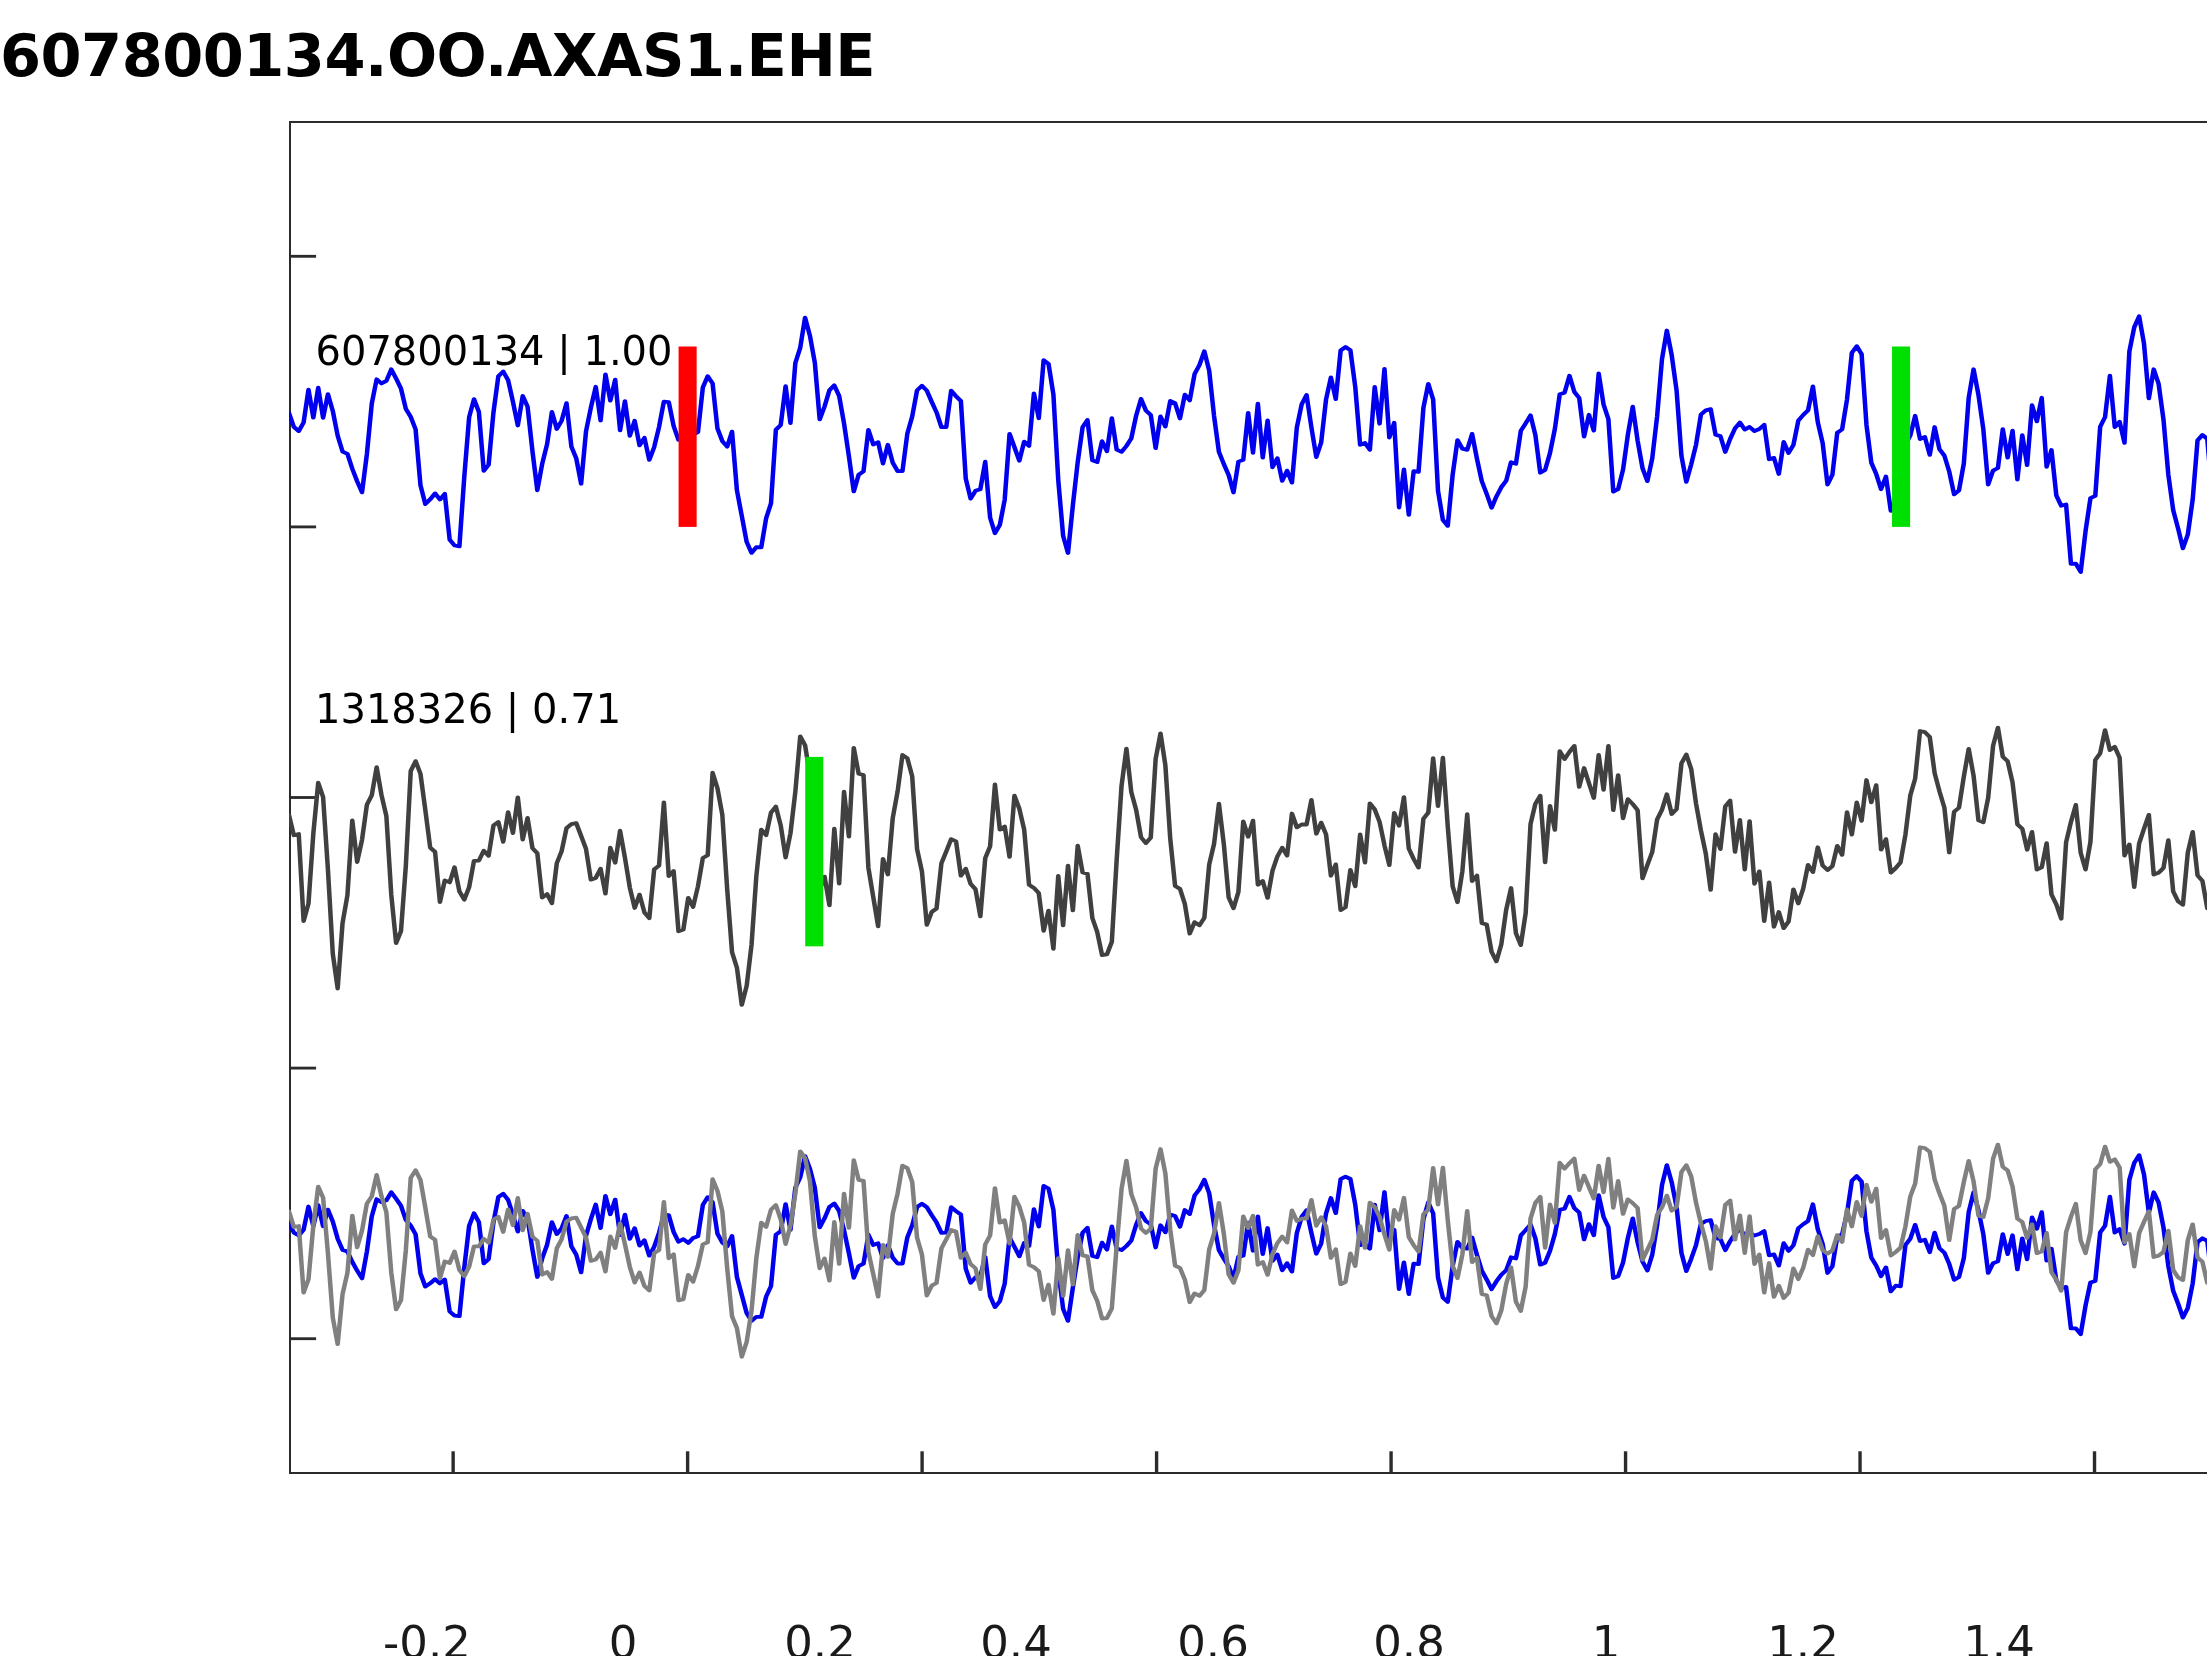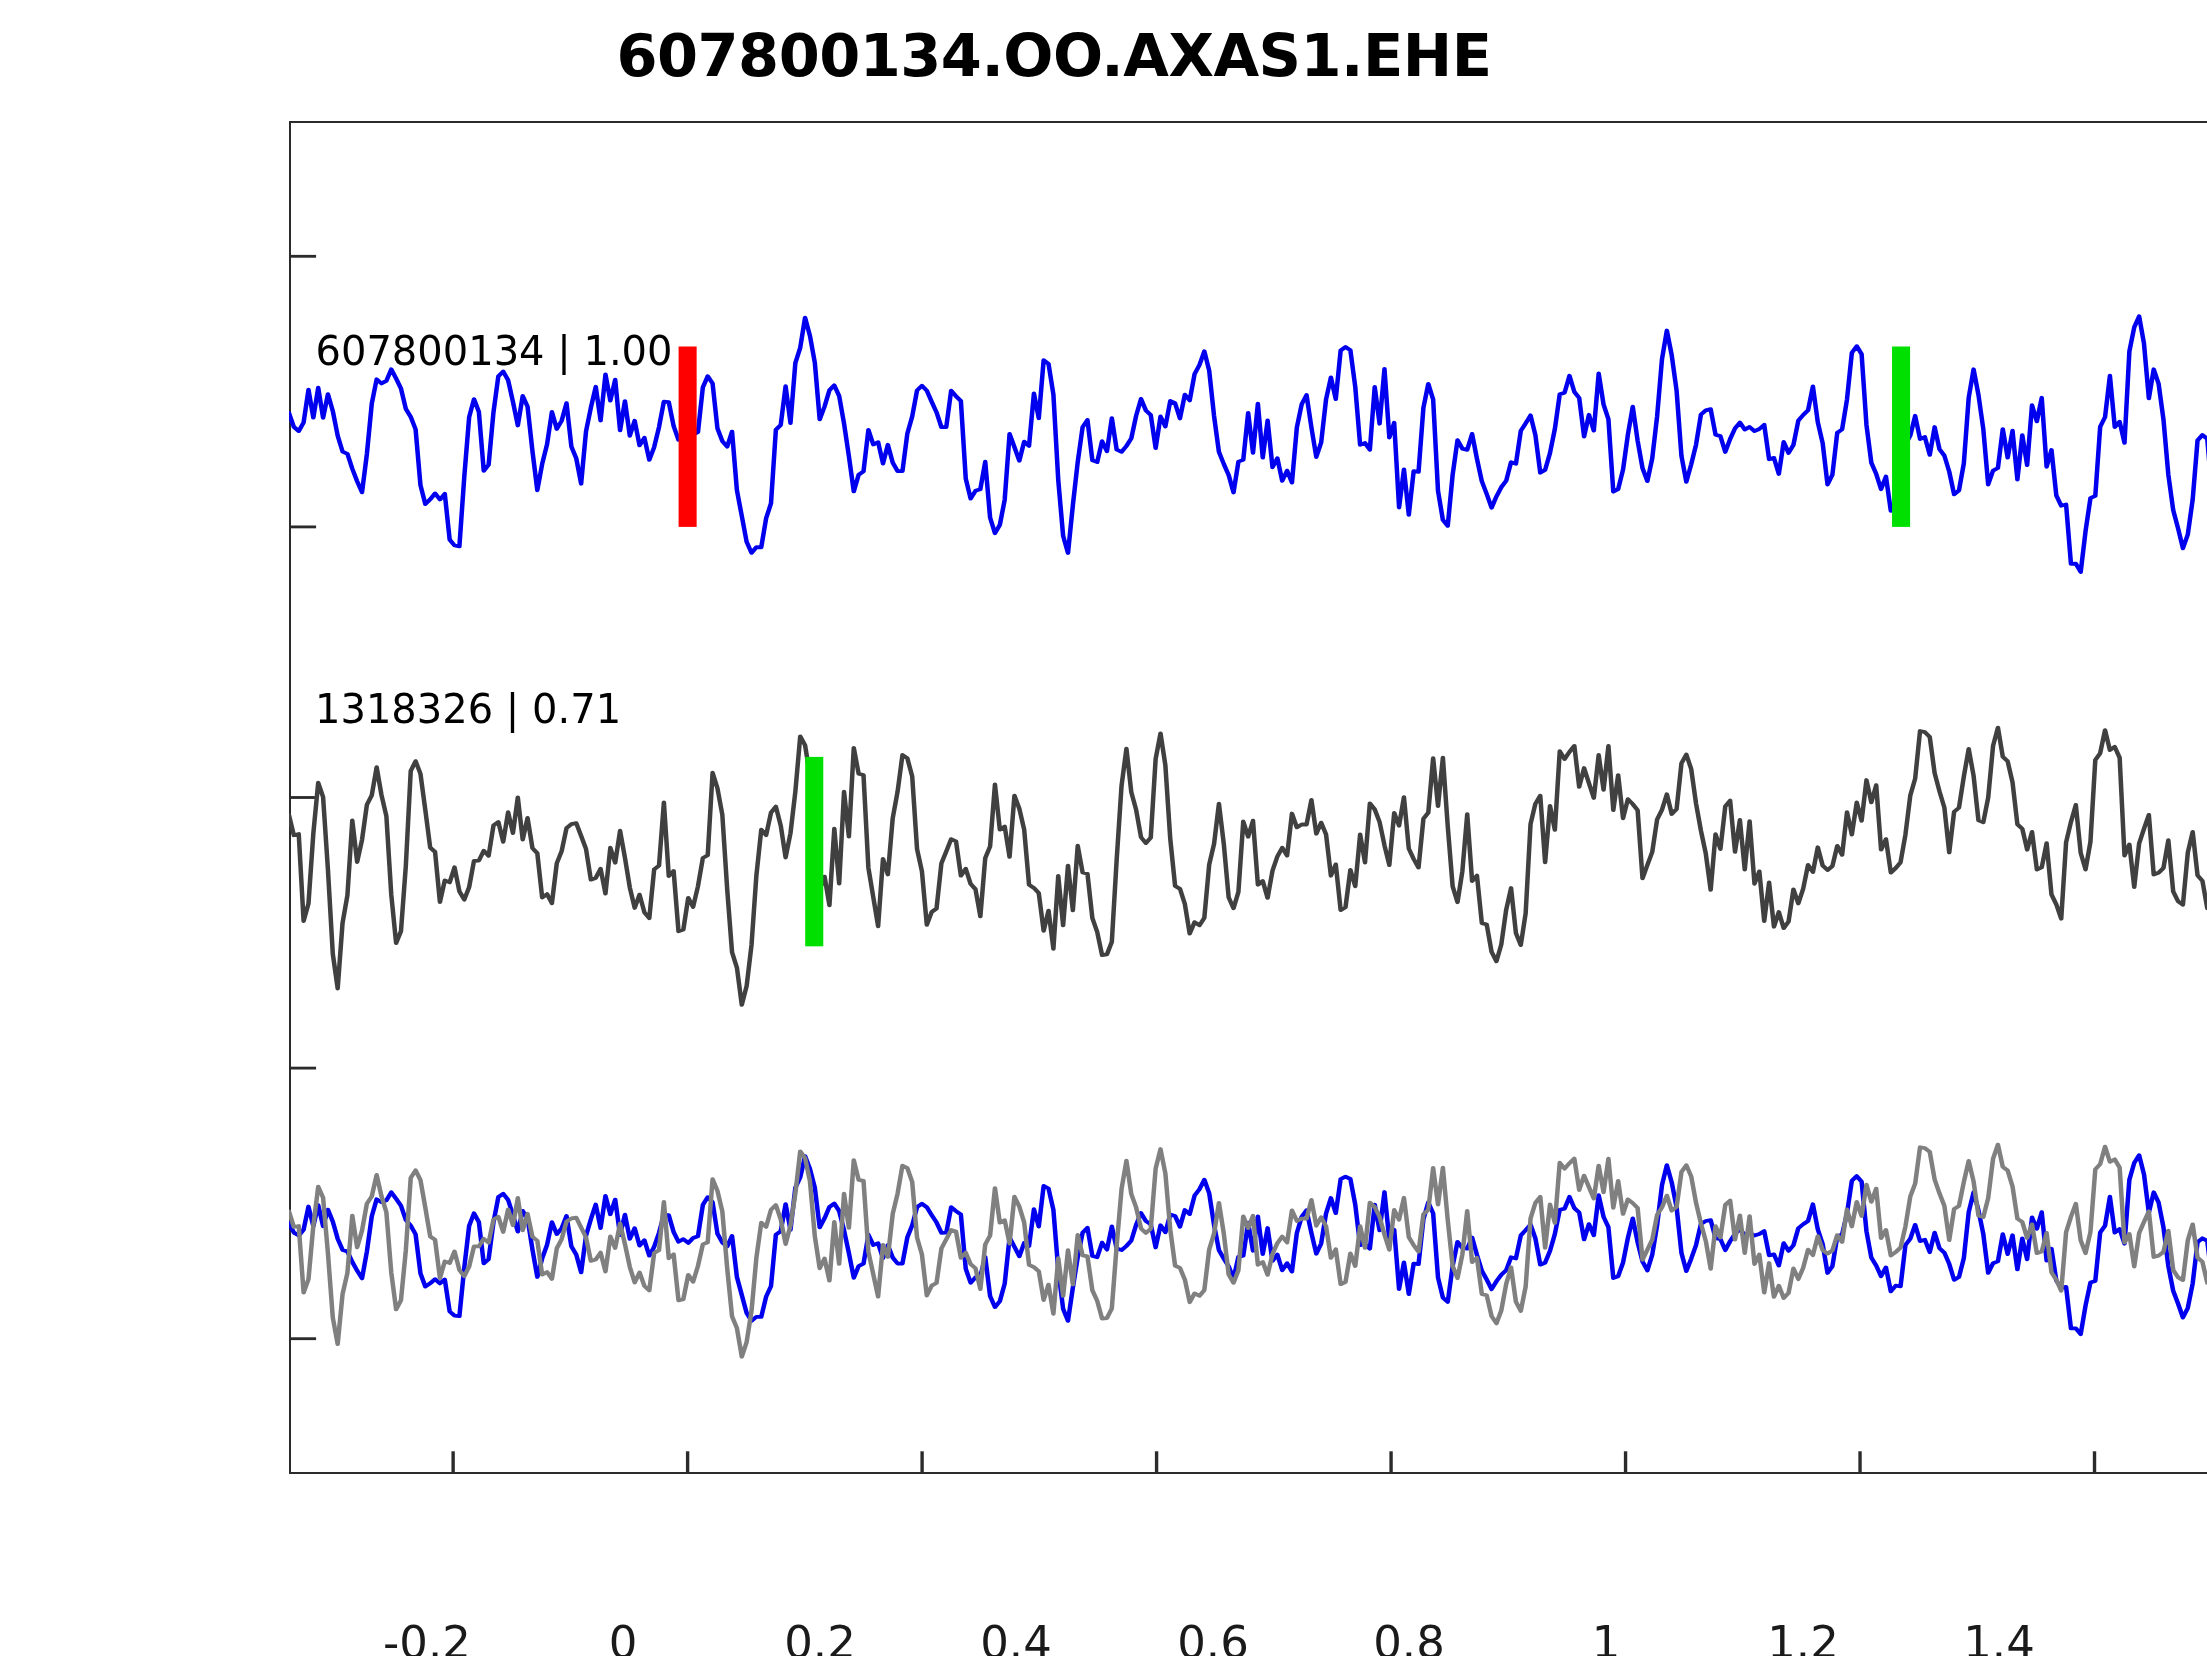--- a/index.html
+++ b/index.html
@@ -19,21 +19,21 @@
     left: 0; top: 0;
     width: 2208px;
     height: 1656px;
     background: #ffffff;
   }
   #plot-title {
     position: absolute;
     left: 0;
     top: 21px;
     width: 2108px;
-    text-align: center;
+    text-align: left;
     font-size: 59px;
     font-weight: 600;
     color: #000000;
     letter-spacing: -0.5px;
     font-family: "DejaVu Sans", sans-serif;
     white-space: nowrap;
   }
   #axes-wrap {
     position: absolute;
     left: 289px;

